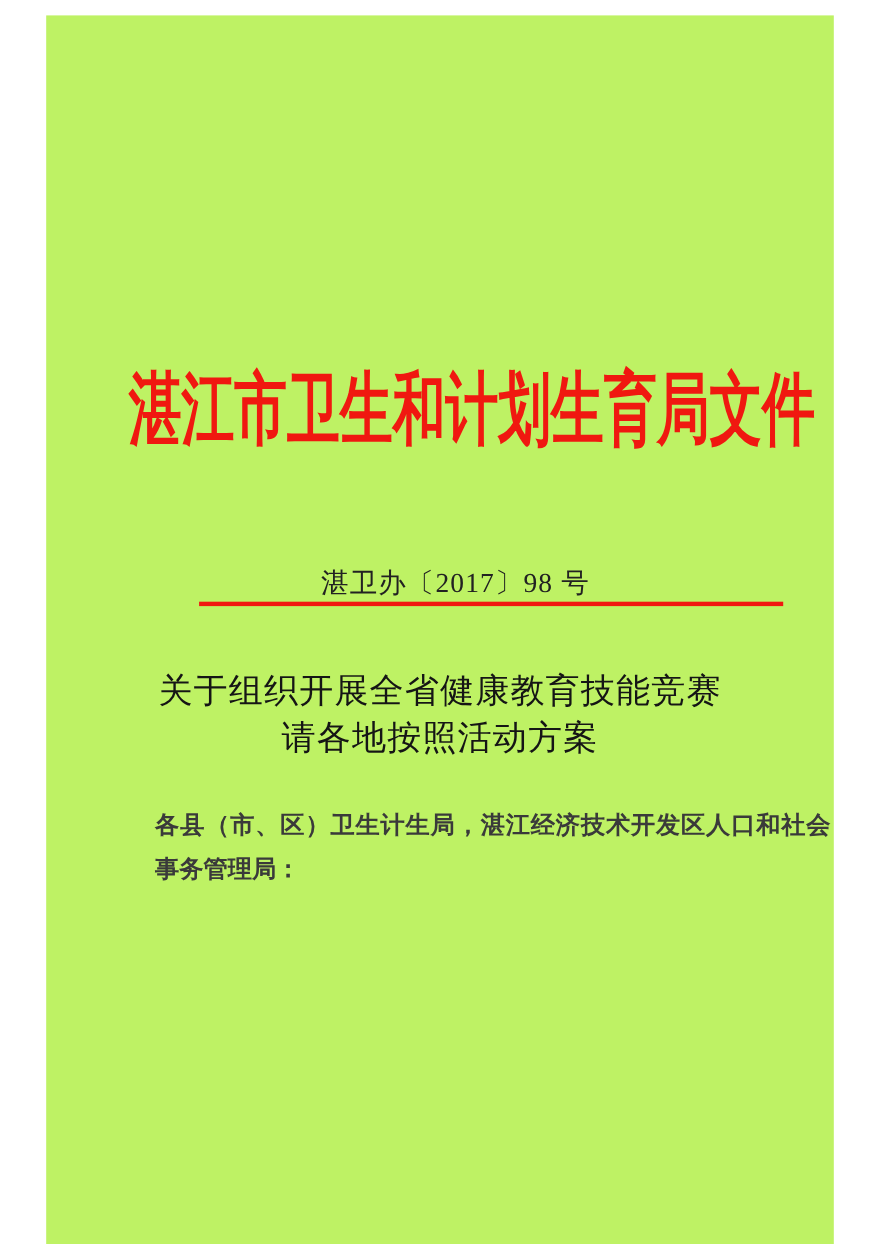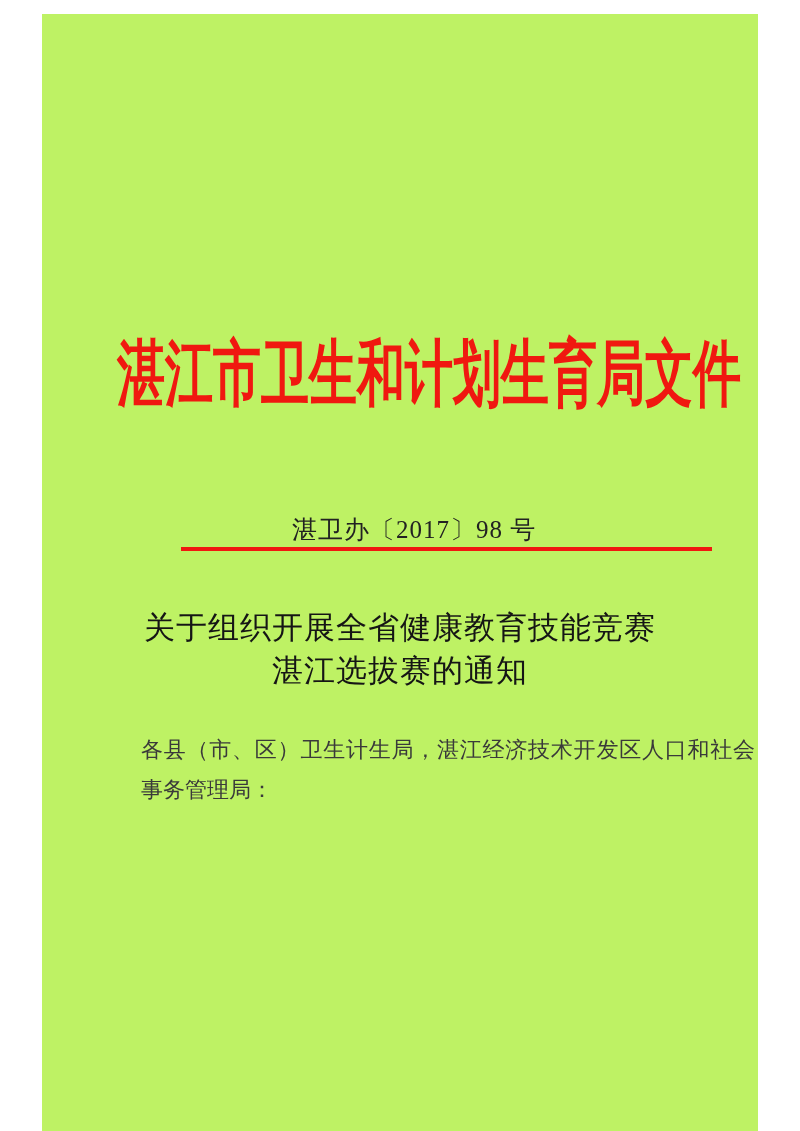--- a/index.html
+++ b/index.html
@@ -85,40 +85,41 @@
     left: 99px;
     width: 614px;
     font-size: 22px;
     line-height: 40px;
     color: #3a3a3a;
     text-align: justify;
     letter-spacing: 0px;
   }
   .body-text p {
     margin: 0;
+    font-weight: bold;
   }
   .indent {
     text-indent: 2em;
   }
 </style>
 </head>
 <body>
 
 <div class="page">
 
   <div class="banner">
     <span class="banner-text">湛江市卫生和计划生育局文件</span>
   </div>
 
   <div class="doc-number">湛卫办〔2017〕98 号</div>
 
   <div class="red-line"></div>
 
   <h1 class="doc-title">
     <span class="title-line">关于组织开展全省健康教育技能竞赛</span>
-    <span class="title-line">湛江选拔赛的通知</span>
+    <span class="title-line">请各地按照活动方案</span>
   </h1>
 
   <div class="body-text">
     <p class="salutation">各县（市、区）卫生计生局，湛江经济技术开发区人口和社会事务管理局：</p>
   </div>
 
 </div>
 
 </body></html>

